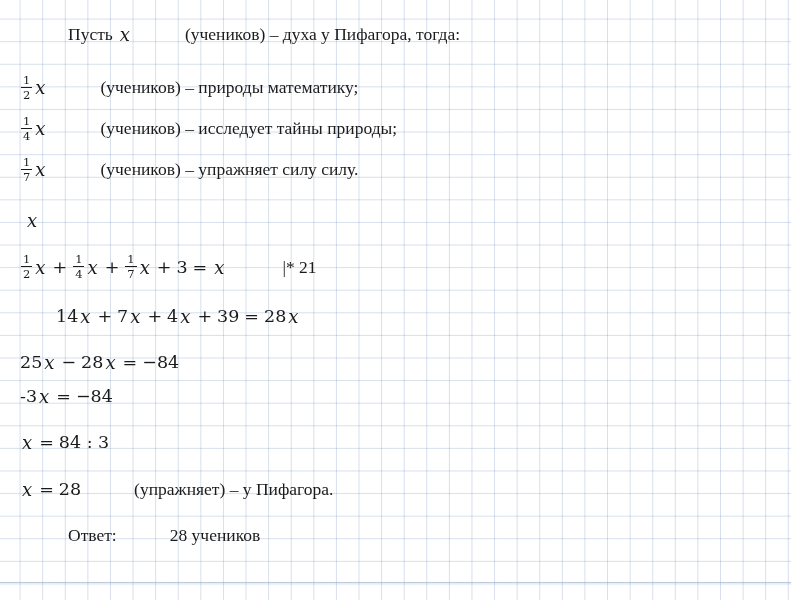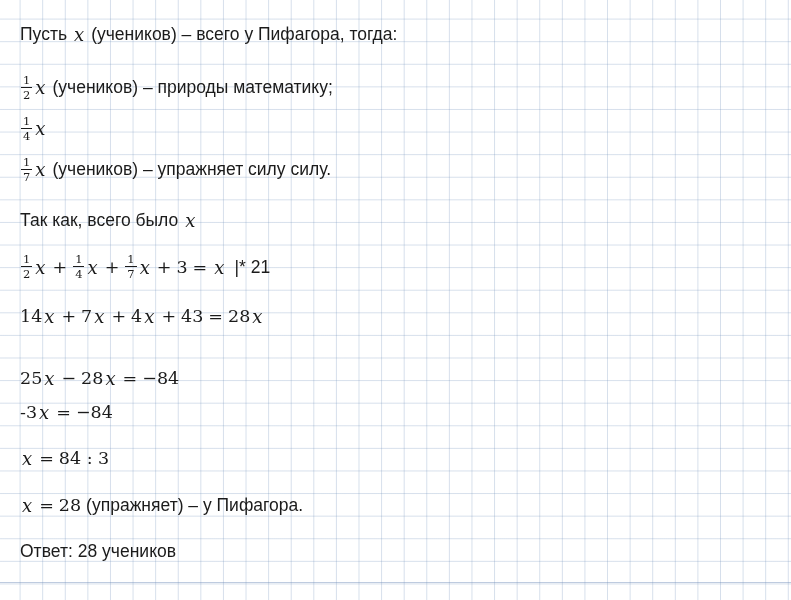--- a/index.html
+++ b/index.html
@@ -52,21 +52,21 @@
     white-space: nowrap;
   }
 
   
   .l-intro   { margin-top: 6px;  margin-bottom: 28px; }
   .l-frac1   { margin-bottom: 14px; }
   .l-frac2   { margin-bottom: 14px; }
   .l-frac3   { margin-bottom: 26px; }
   .l-since   { margin-bottom: 22px; }
   .l-eq1     { margin-bottom: 24px; }
-  .l-eq2     { margin-bottom: 40px; }
+  .l-eq2     { margin-bottom: 24px; padding-left: 36px; }
   .l-eq3     { margin-bottom: 11px; }
   .l-eq4     { margin-bottom: 24px; }
   .l-eq5     { margin-bottom: 24px; }
   .l-eq6     { margin-bottom: 24px; }
   .l-answer  { margin-bottom: 8px; }
 
   
   .mvar {
     font-family: "DejaVu Serif", "Liberation Serif", serif;
     font-style: italic;
@@ -75,21 +75,21 @@
   }
   .mnum {
     font-family: "DejaVu Serif", "Liberation Serif", serif;
     font-style: normal;
   }
   .mop {
     font-family: "DejaVu Serif", "Liberation Serif", serif;
     font-style: normal;
     padding: 0 5px;
   }
-  .mtxt { font-family: Liberation Sans, sans-serif; }
+  .mtxt { font-family: Liberation Serif, serif; padding-left: 48px; }
 
   
   .frac {
     display: inline-flex;
     flex-direction: column;
     align-items: center;
     justify-content: center;
     vertical-align: middle;
     font-family: "DejaVu Serif", "Liberation Serif", serif;
     font-size: 11.5px;
@@ -108,54 +108,54 @@
 <body>
 
 <div id="page">
   <div id="content">
 
     <div class="line l-intro">
       <span class="mtxt">Пусть</span>
       <span class="sp"></span>
       <span class="mvar">x</span>
       <span class="sp"></span>
-      <span class="mtxt">(учеников) – всего у Пифагора, тогда:</span>
+      <span class="mtxt">(учеников) – духа у Пифагора, тогда:</span>
     </div>
 
     <div class="line l-frac1">
       <span class="frac">
         <span class="num">1</span>
         <span class="den">2</span>
       </span>
       <span class="mvar">x</span>
       <span class="sp"></span>
       <span class="mtxt">(учеников) – природы математику;</span>
     </div>
 
     <div class="line l-frac2">
       <span class="frac">
         <span class="num">1</span>
         <span class="den">4</span>
       </span>
       <span class="mvar">x</span>
       <span class="sp"></span>
+      <span class="mtxt">(учеников) – исследует тайны природы;</span>
     </div>
 
     <div class="line l-frac3">
       <span class="frac">
         <span class="num">1</span>
         <span class="den">7</span>
       </span>
       <span class="mvar">x</span>
       <span class="sp"></span>
       <span class="mtxt">(учеников) – упражняет силу силу.</span>
     </div>
 
     <div class="line l-since">
-      <span class="mtxt">Так как, всего было</span>
       <span class="sp"></span>
       <span class="mvar">x</span>
       <span class="sp"></span>
     </div>
 
     <div class="line l-eq1">
       <span class="frac">
         <span class="num">1</span>
         <span class="den">2</span>
       </span>
@@ -183,21 +183,21 @@
     <div class="line l-eq2">
       <span class="mnum">14</span>
       <span class="mvar">x</span>
       <span class="mop">+</span>
       <span class="mnum">7</span>
       <span class="mvar">x</span>
       <span class="mop">+</span>
       <span class="mnum">4</span>
       <span class="mvar">x</span>
       <span class="mop">+</span>
-      <span class="mnum">43</span>
+      <span class="mnum">39</span>
       <span class="mop">=</span>
       <span class="mnum">28</span>
       <span class="mvar">x</span>
     </div>
 
     <div class="line l-eq3">
       <span class="mnum">25</span>
       <span class="mvar">x</span>
       <span class="mop">−</span>
       <span class="mnum">28</span>

